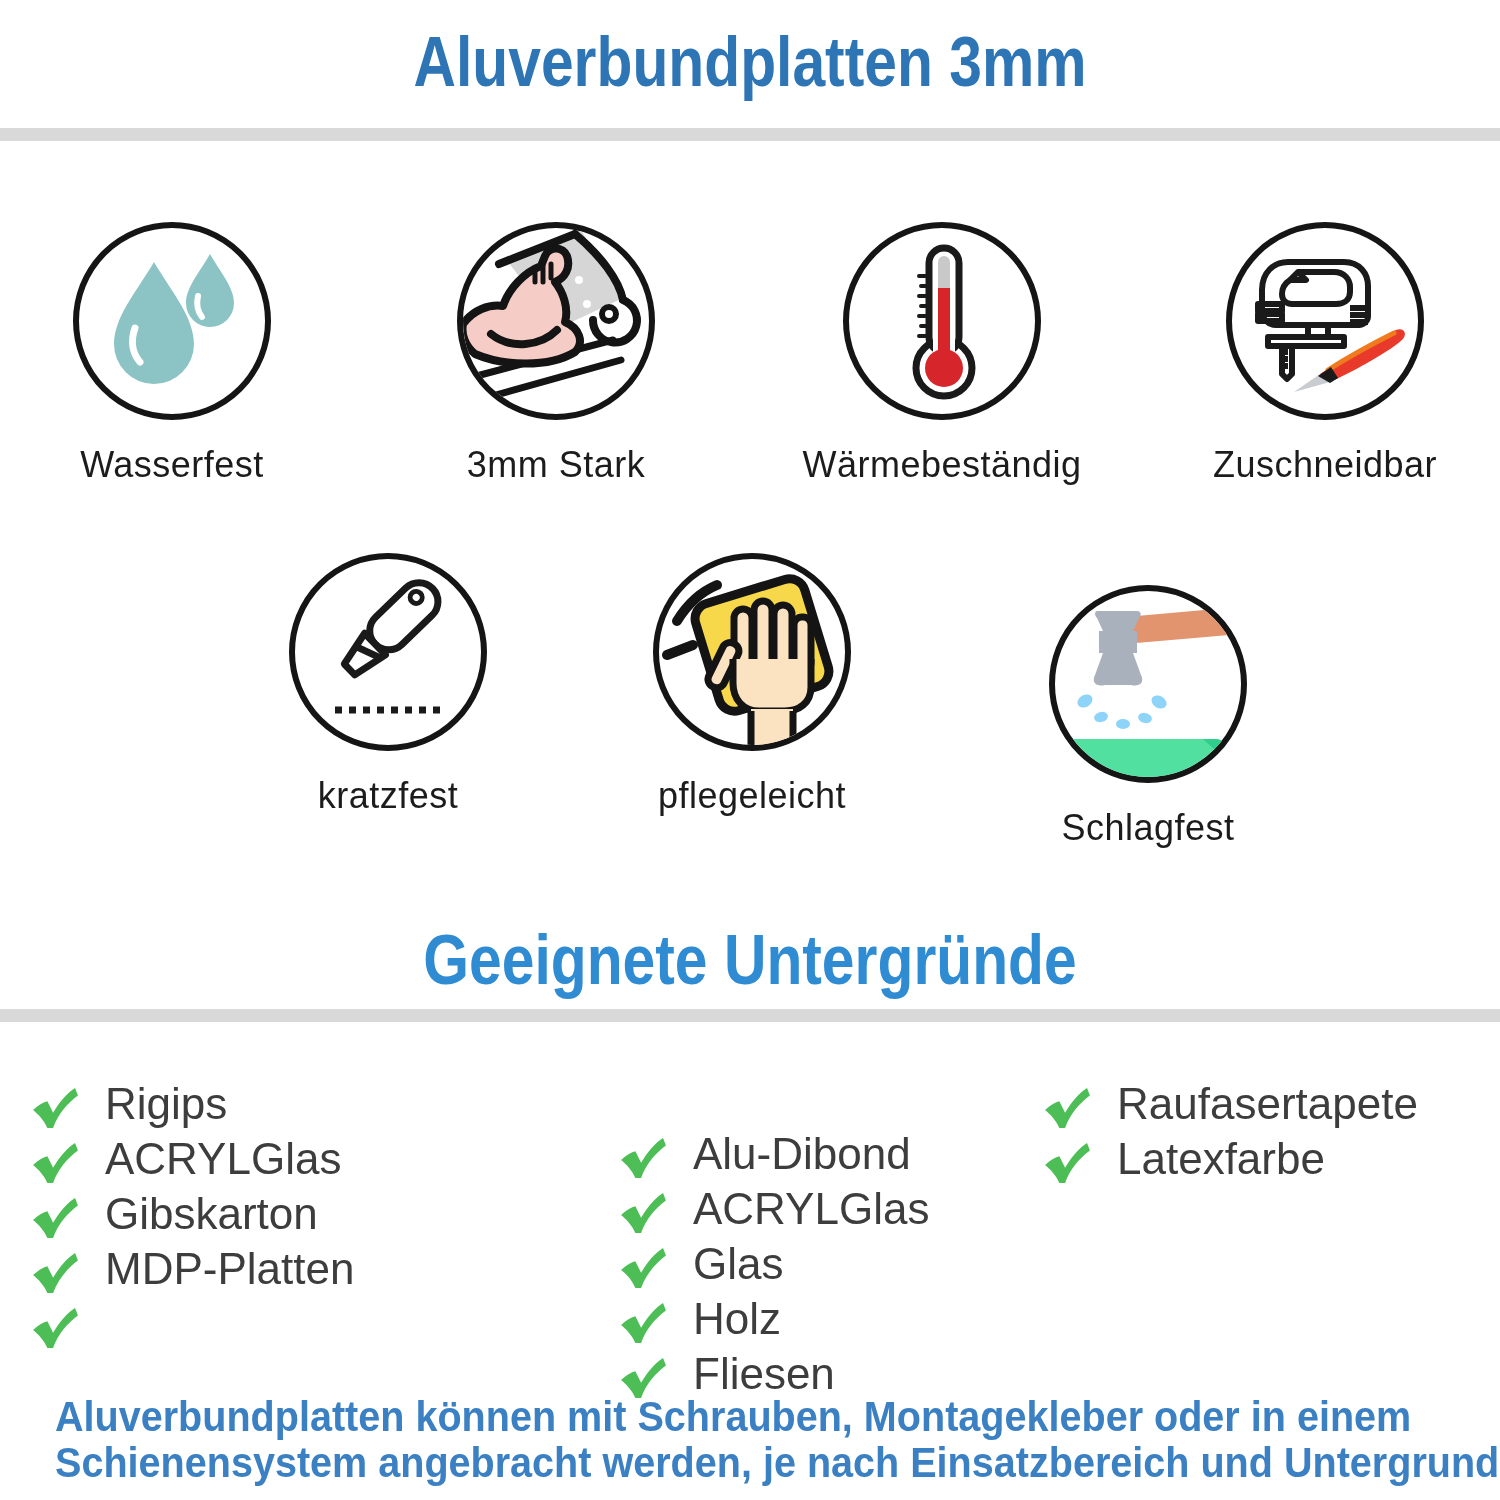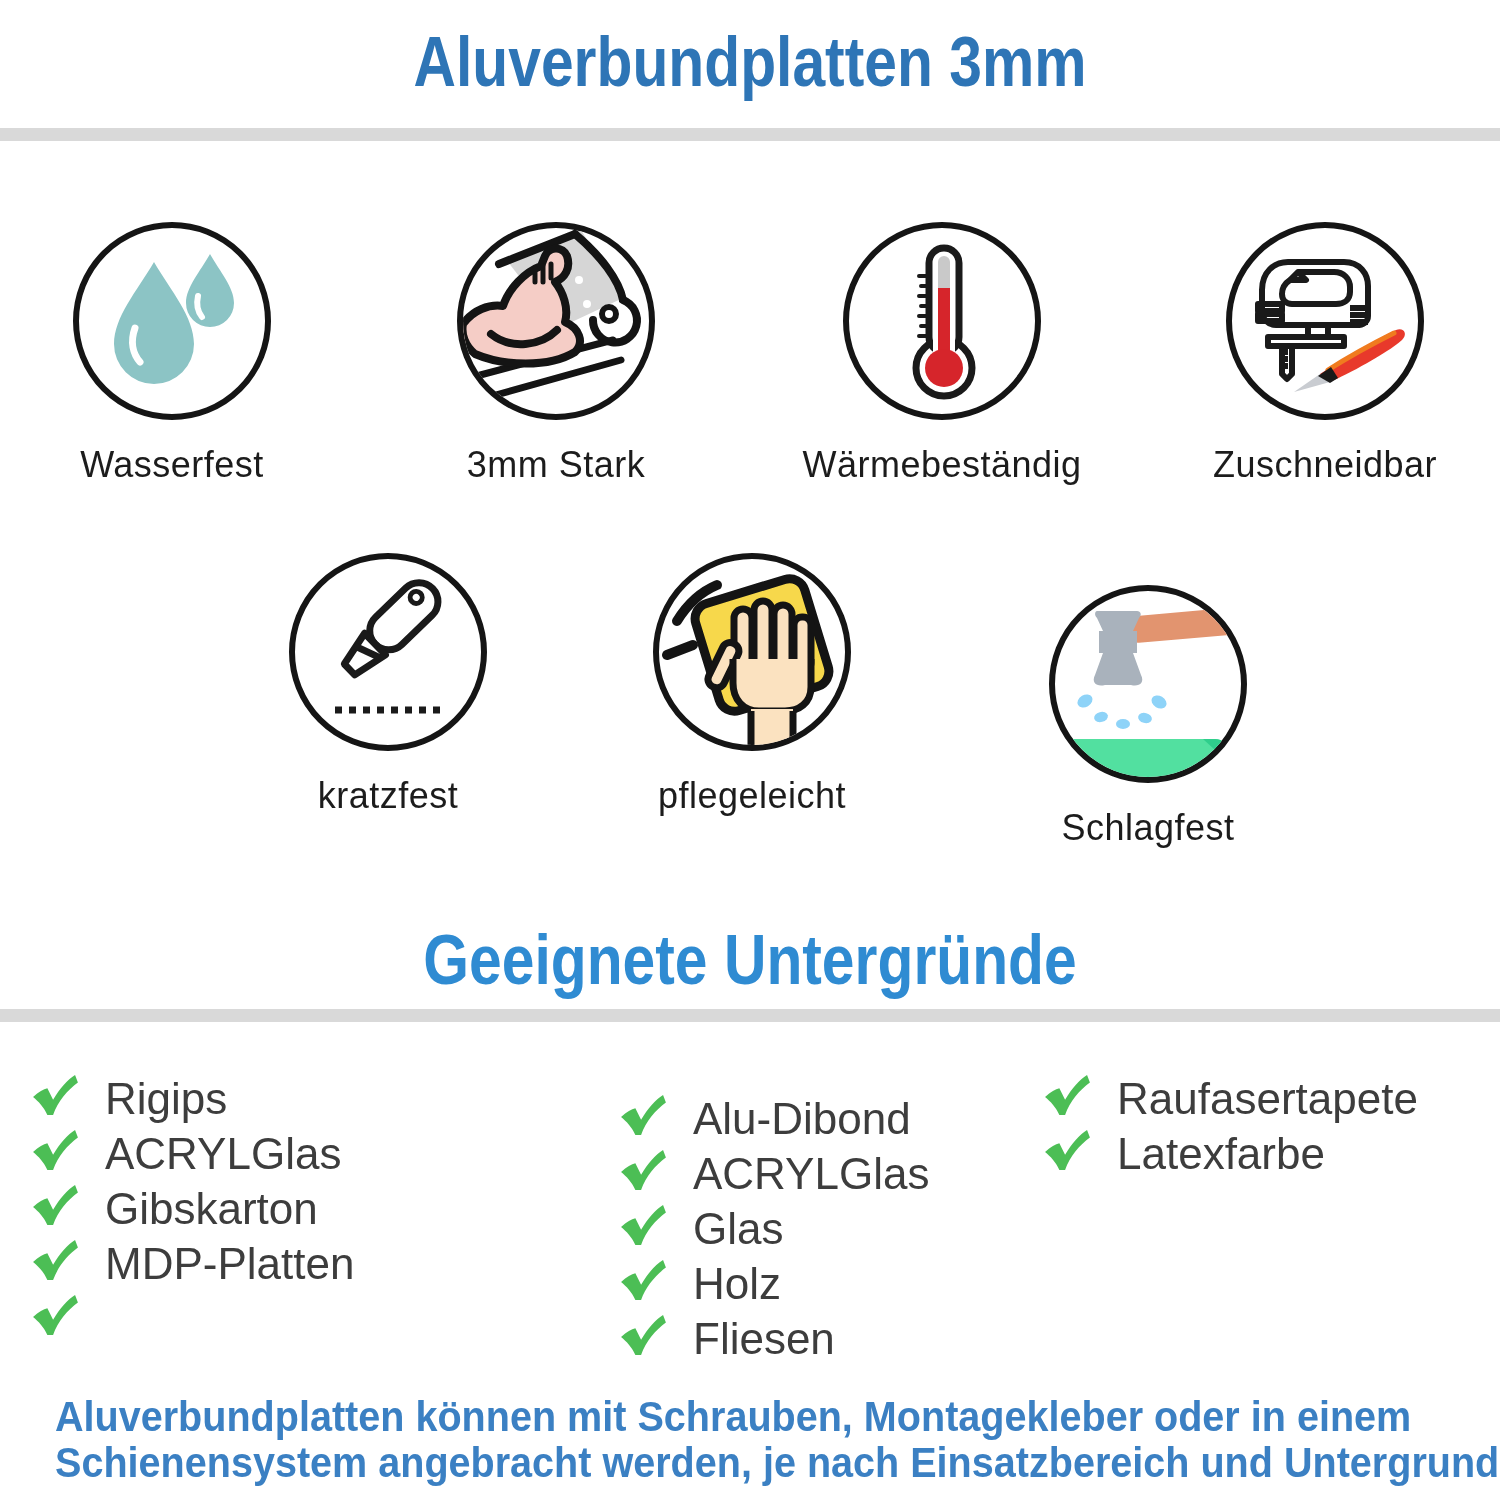--- a/index.html
+++ b/index.html
@@ -12,21 +12,21 @@
   .divider{position:absolute;left:0;width:1500px;height:13px;background:#d9d9d9;}
   .d1{top:128px;} .d2{top:1009px;}
 
   .feat{position:absolute;width:360px;text-align:center;}
   .circle{width:198px;height:198px;margin:0 auto;border:6px solid #151515;border-radius:50%;
           box-sizing:border-box;overflow:hidden;background:#fff;}
   .circle svg{display:block;width:186px;height:186px;}
   .feat-label{margin-top:24px;font-size:36px;color:#1c1c1c;letter-spacing:0.5px;white-space:nowrap;}
 
   .check-col{position:absolute;}
-  .check-item{display:flex;align-items:flex-start;height:55px;}
+  .check-item{display:flex;align-items:flex-end;height:55px;}
   .check-item svg{width:50px;height:42px;flex:0 0 50px;margin-right:25px;}
   .check-text{font-size:44px;color:#3d3d3d;white-space:nowrap;}
 
   .footer-line{position:absolute;left:55px;font-size:43px;color:#3b80c3;font-weight:bold;
                transform:scaleX(0.92);transform-origin:left center;white-space:nowrap;}
   .f1{top:1392px;} .f2{top:1438px;}
 </style>
 </head>
 <body>
 
@@ -193,21 +193,21 @@
         </svg>
       <span class="check-text">MDP-Platten</span>
     </div>
     <div class="check-item">
       <svg viewBox="0 0 50 44">
           <path d="M2 24 C8 19 13 16 17 15 L23 27 C30 15 38 6 46 1 L49 9 C38 17 28 29 23 43 L17 43 C13 34 8 29 2 24 Z" fill="#4cbe55"></path>
         </svg>
     </div>
   </div>
 
-  <div class="check-col" style="left:618px;top:1094px">
+  <div class="check-col" style="left:618px;top:1124px">
     <div class="check-item">
       <svg viewBox="0 0 50 44">
           <path d="M2 24 C8 19 13 16 17 15 L23 27 C30 15 38 6 46 1 L49 9 C38 17 28 29 23 43 L17 43 C13 34 8 29 2 24 Z" fill="#4cbe55"></path>
         </svg>
       <span class="check-text">Alu-Dibond</span>
     </div>
     <div class="check-item">
       <svg viewBox="0 0 50 44">
           <path d="M2 24 C8 19 13 16 17 15 L23 27 C30 15 38 6 46 1 L49 9 C38 17 28 29 23 43 L17 43 C13 34 8 29 2 24 Z" fill="#4cbe55"></path>
         </svg>

